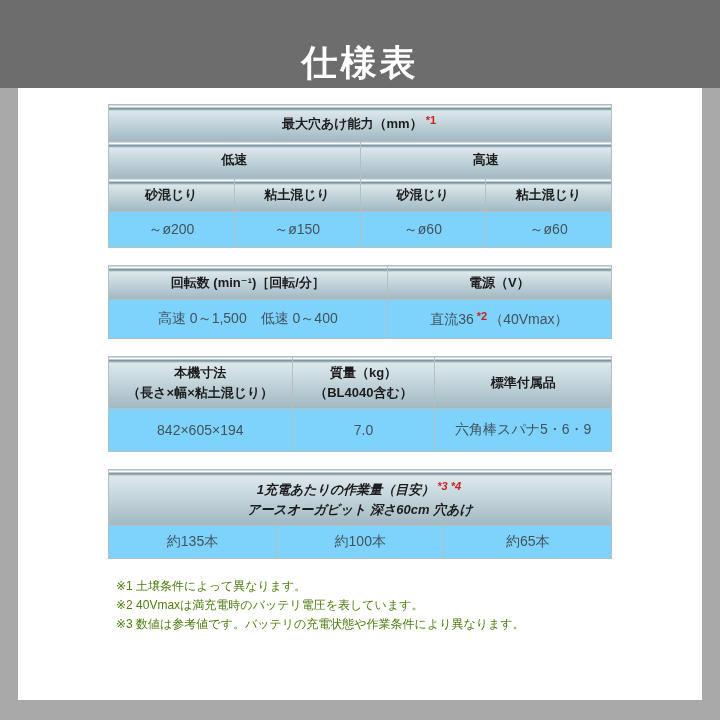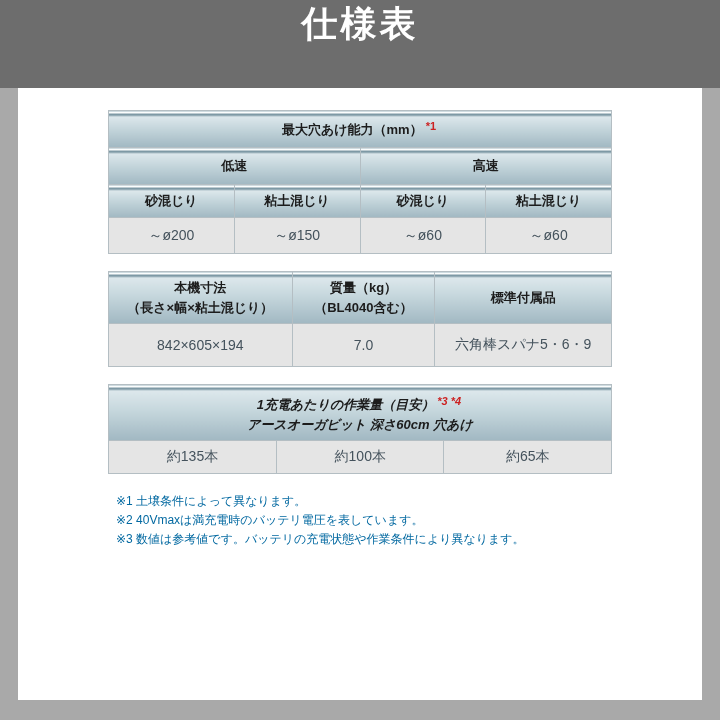--- a/index.html
+++ b/index.html
@@ -6,31 +6,31 @@
   html, body { margin: 0; padding: 0; }
   body {
     width: 720px; height: 720px;
     background: #a9a9a9;
     font-family: "Liberation Sans", "DejaVu Sans", sans-serif;
     overflow: hidden;
   }
   .topbar {
     width: 720px; height: 88px;
     background: #6d6d6d;
-    display: flex; align-items: flex-start; justify-content: center;
+    display: flex; align-items: flex-end; justify-content: center;
   }
   .topbar h1 {
     margin: 0; color: #ffffff;
     font-size: 36px; font-weight: bold; letter-spacing: 3px;
   }
   .panel {
     margin: 0 18px;
     width: 684px; height: 612px;
     background: #ffffff;
-    padding-top: 22px;
+    padding-top: 16px;
   }
   table.spec {
     width: 504px;
     margin: 0 auto 17px auto;
     border-collapse: collapse;
     table-layout: fixed;
     border: 1px solid #98a3a9;
   }
   .spec th, .spec td {
     border: 1px solid #b4bec3;
@@ -41,21 +41,21 @@
   .spec th.hdr {
     background: linear-gradient(to bottom,
       #fbfdfd 0px, #fbfdfd 2px,
       #7e99a5 2px, #7e99a5 4px,
       #dde8ec 5px, #c6d7dd 45%, #a1b8c2 100%);
     color: #1c1c1c;
     font-size: 13px;
     font-weight: bold;
   }
   .spec td.val {
-    background: #e5e5e5;
+    background: #7dd3fc;
     color: #44525c;
     font-size: 14px;
     font-weight: normal;
   }
   tr.r37 { height: 37px; }
   tr.r34 { height: 34px; }
   tr.r33 { height: 33px; }
   tr.r36 { height: 36px; }
   tr.r39 { height: 39px; }
   tr.r43 { height: 43px; margin-left: 36px; }
@@ -68,21 +68,21 @@
     vertical-align: 4px;
     margin-left: 3px;
     margin-right: 2px;
     white-space: nowrap;
   }
   .line { display: block; line-height: 20px; }
   .footnotes {
     width: 504px;
     margin: 18px auto 0 auto;
     padding-left: 8px;
-    color: #0369a1;
+    color: #4d7c0f;
     font-size: 12px;
     line-height: 19px;
   }
   .footnotes .fnote { margin: 0 0 0 0; }
 </style>
 </head>
 <body>
 
 <div class="topbar">
   <h1>仕様表</h1>
@@ -115,20 +115,38 @@
       </tr>
       <tr class="r36">
         <td class="val">～ø200</td>
         <td class="val">～ø150</td>
         <td class="val">～ø60</td>
         <td class="val">～ø60</td>
       </tr>
     </tbody>
   </table>
 
+  <table class="spec">
+    <colgroup>
+        <col style="width:55.4%">
+        <col style="width:44.6%">
+      </colgroup>
+    <tbody>
+      <tr class="r34">
+        <th class="hdr">回転数 (min⁻¹)［回転/分］</th>
+        <th class="hdr">電源（V）</th>
+      </tr>
+      <tr class="r39">
+        <td class="val">高速 0～1,500　低速 0～400</td>
+        <td class="val">
+          <span>直流36</span><span class="mark">*2</span><span>（40Vmax）</span>
+        </td>
+      </tr>
+    </tbody>
+  </table>
 
   <table class="spec">
     <colgroup>
         <col style="width:36.5%">
         <col style="width:28.4%">
         <col style="width:35.1%">
       </colgroup>
     <tbody>
       <tr class="r52">
         <th class="hdr">

